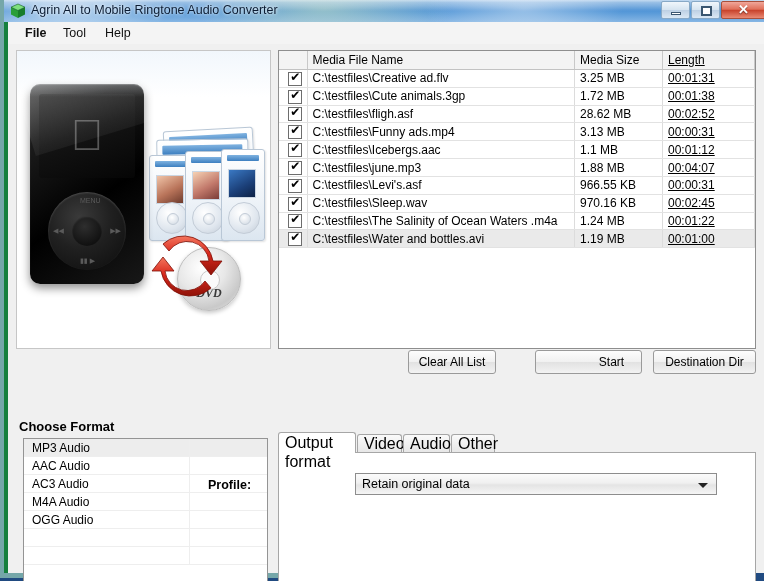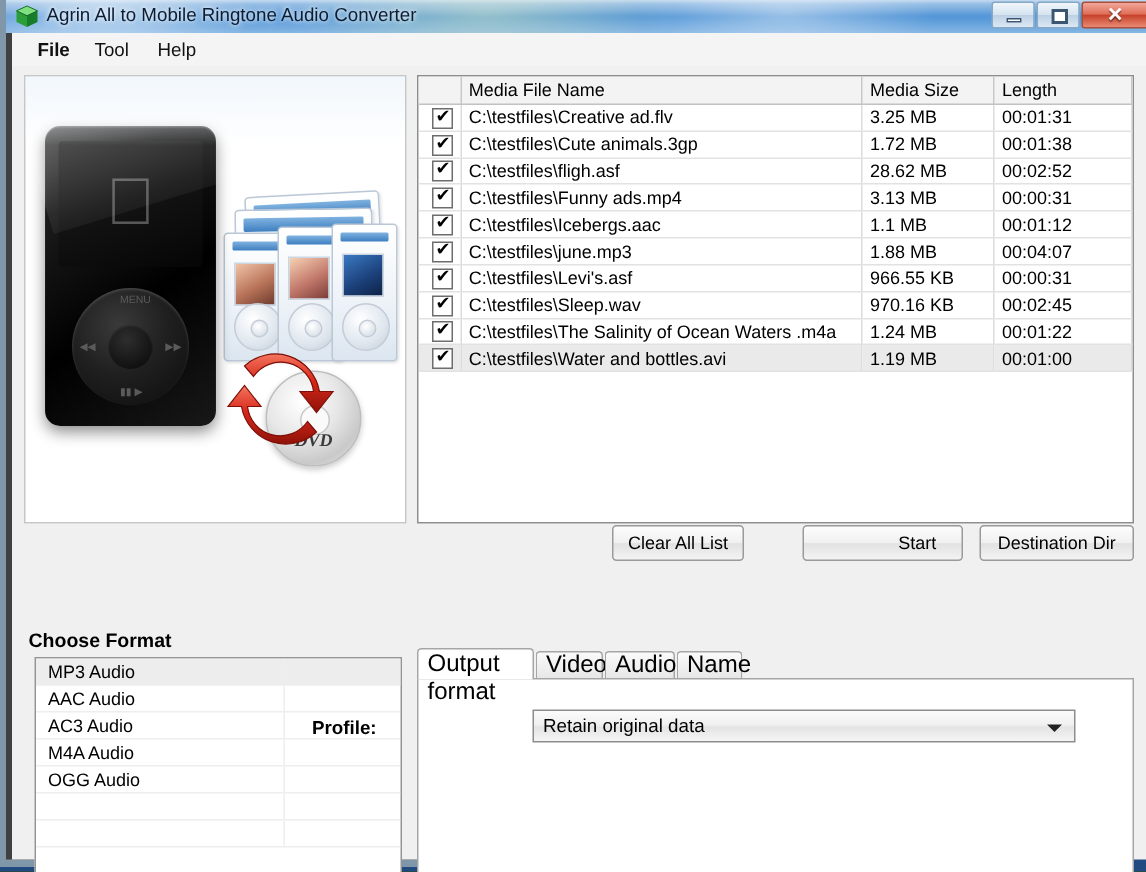--- a/index.html
+++ b/index.html
@@ -26,21 +26,21 @@
   
   .window {
     position: absolute;
     left: 0; top: 0;
     width: 652px;
     height: 578px;
     box-sizing: border-box;
     border-left: 4px solid rgba(150,180,205,0.75);
     border-right: 4px solid rgba(150,180,205,0.75);
     border-bottom: 5px solid rgba(150,180,205,0.75);
-    background: #404040;
+    background: #15803d;
   }
 
   
   .titlebar {
     position: absolute;
     left: 0; top: 0;
     width: 764px;
     height: 22px;
     background: linear-gradient(180deg,
        #9fc4e8 0%, #6ba3da 12%, #4f93d6 45%, #5a9bd9 60%, #86b6e4 100%);
@@ -292,21 +292,21 @@
     color: #000;
     padding: 1px 0 1px 5px;
     height: 17px;
     box-sizing: border-box;
     white-space: nowrap;
     overflow: hidden;
   }
   tr.last-row td { background: #eaeaea; }
   .col-chk { width: 28px; }
   .col-size { width: 88px; }
-  .col-len { width: 92px; }
+  .col-len { width: 92px; text-decoration: underline; }
   td.cell-chk { text-align: center; padding-left: 0; }
   .chkbox {
     display: inline-block;
     width: 12px; height: 12px;
     border: 1px solid #6d6d6d;
     background: #ffffff;
     position: relative;
     vertical-align: middle;
   }
   .chkbox .tick {
@@ -607,21 +607,21 @@
     </div>
 
     <div class="btn" style="left:400px; top:306px; width:88px;">Clear All List</div>
     <div class="btn" style="left:527px; top:306px; width:107px;padding-left:46px;">Start</div>
     <div class="btn" style="left:645px; top:306px; width:103px;">Destination Dir</div>
 
     <div class="tabstrip">
       <div class="tab active" style="left:0px;   width:78px;">Output format</div>
       <div class="tab" style="left:79px;  width:45px;">Video</div>
       <div class="tab" style="left:125px; width:47px;">Audio</div>
-      <div class="tab" style="left:173px; width:44px;">Name</div>
+      <div class="tab" style="left:173px; width:44px;">Other</div>
     </div>
 
     <div class="tab-panel"></div>
 
     <div class="profile-label">Profile:</div>
     <div class="combo">
       <div class="combo-text">Retain original data</div>
       <div class="combo-arrow"></div>
     </div>
 

